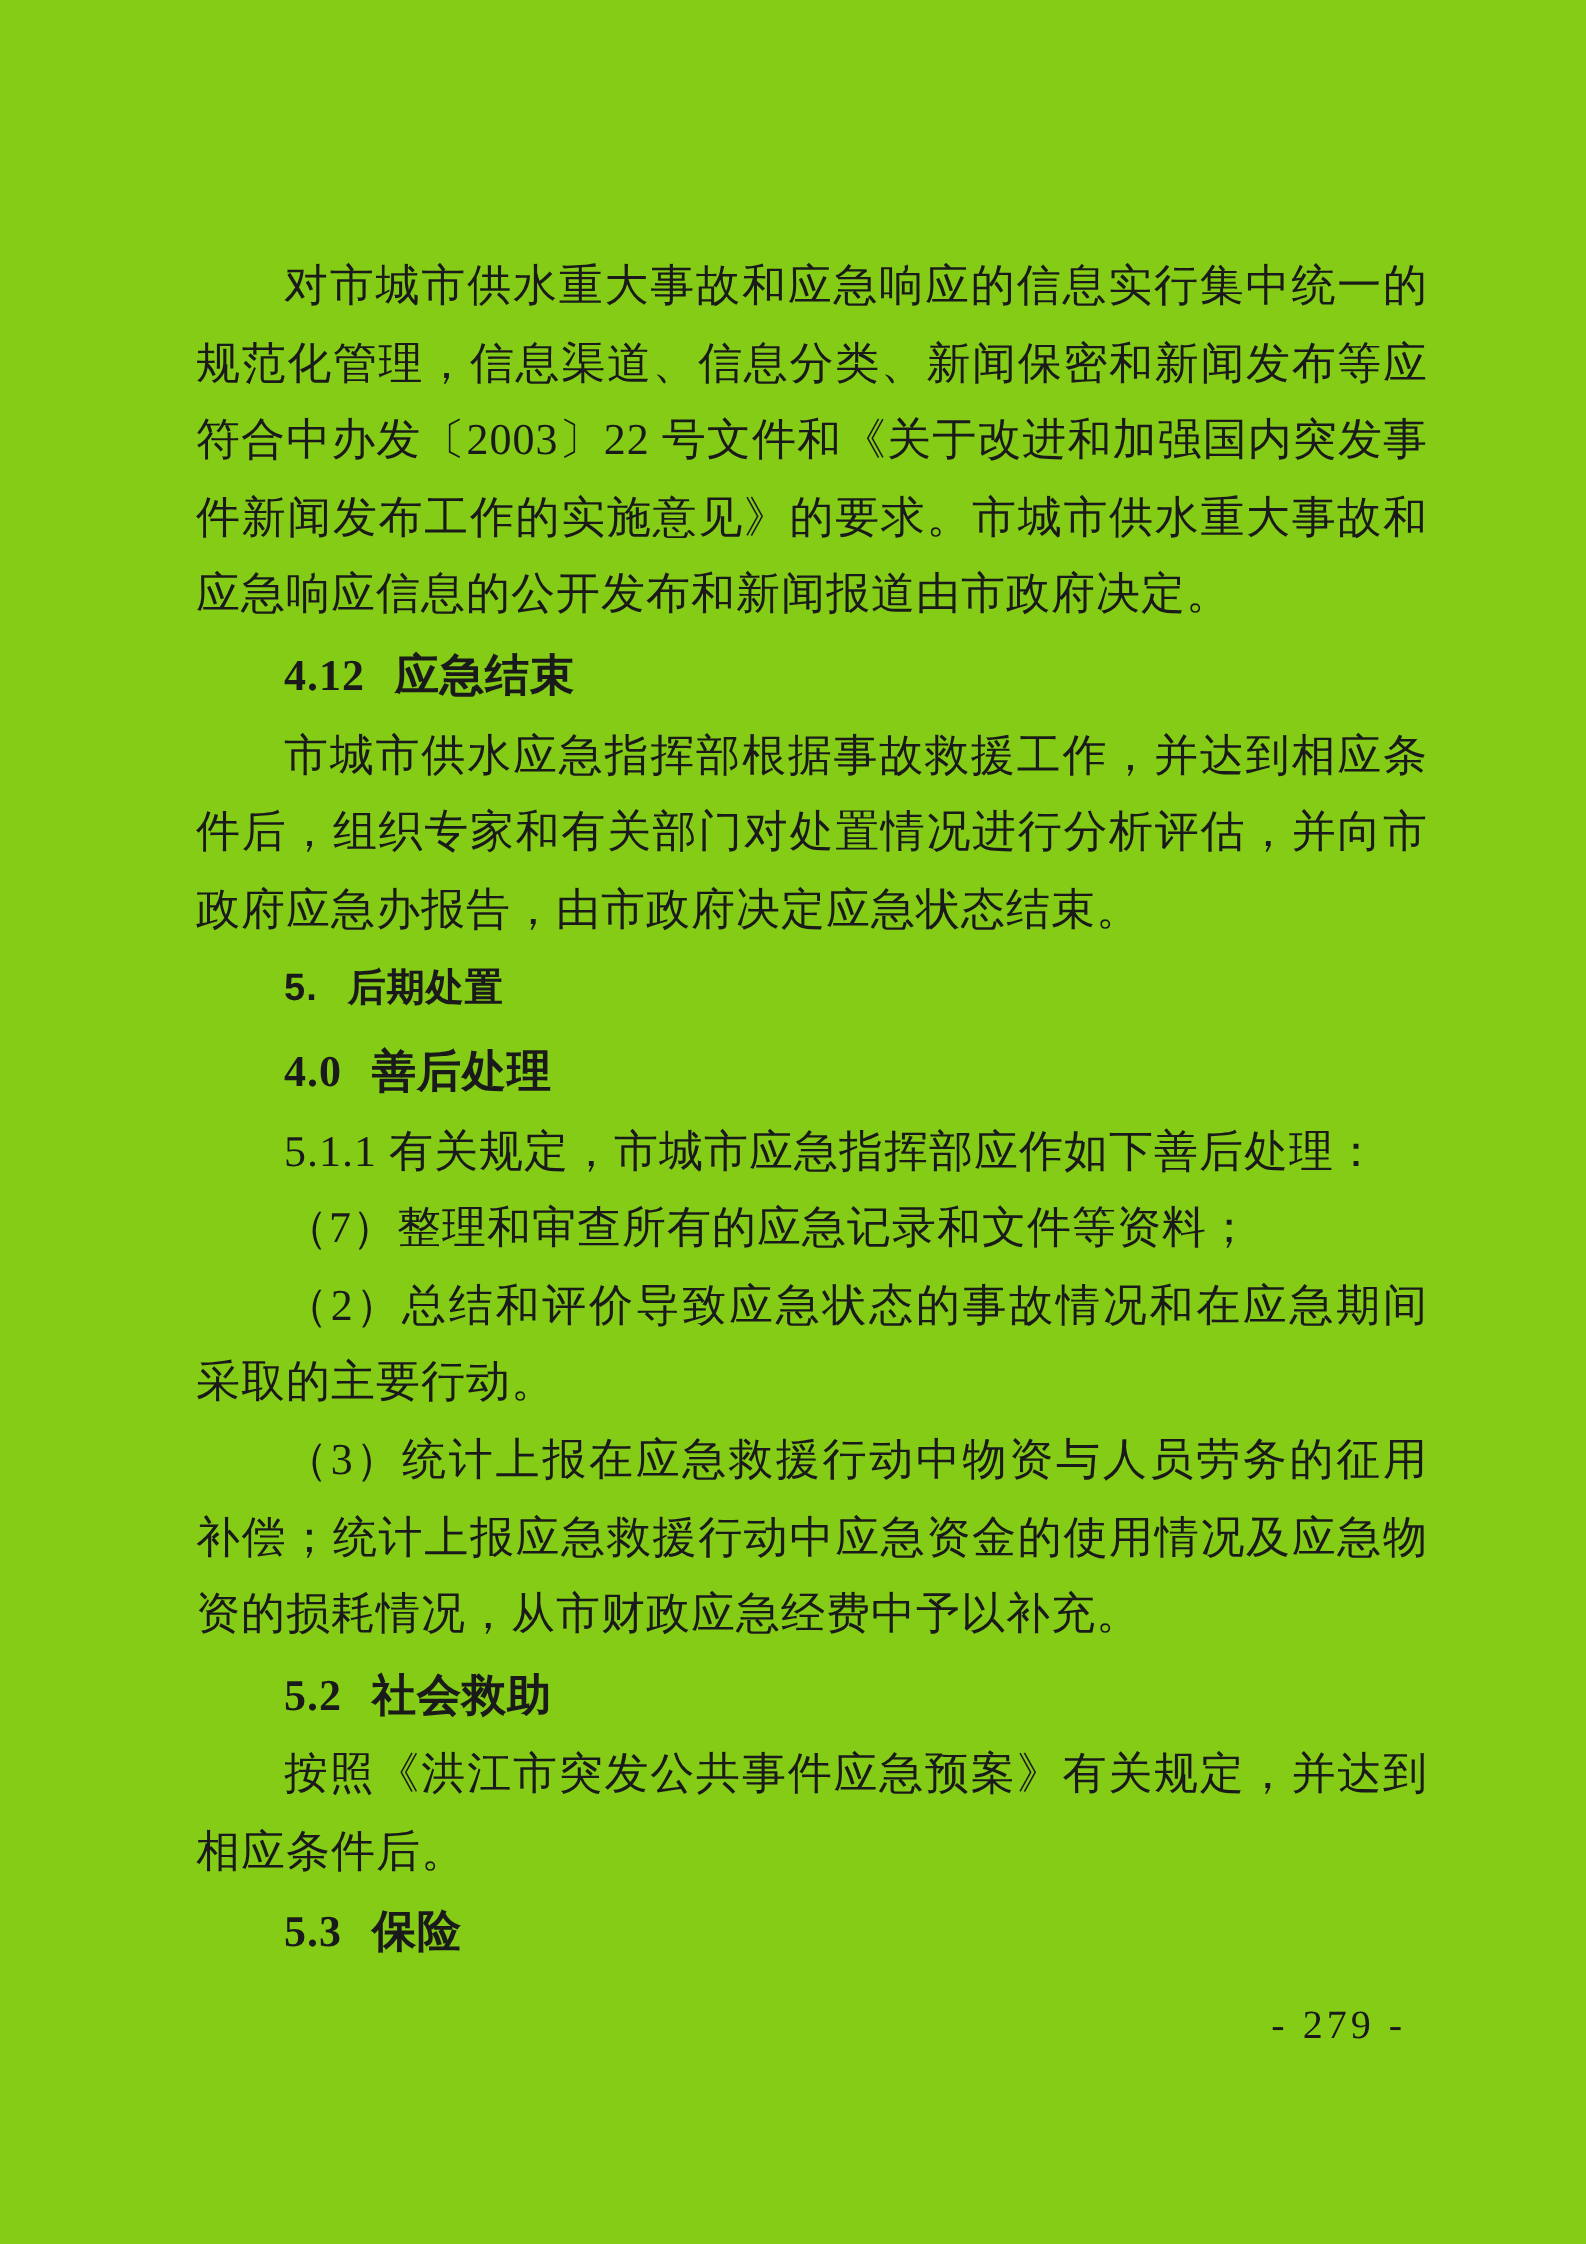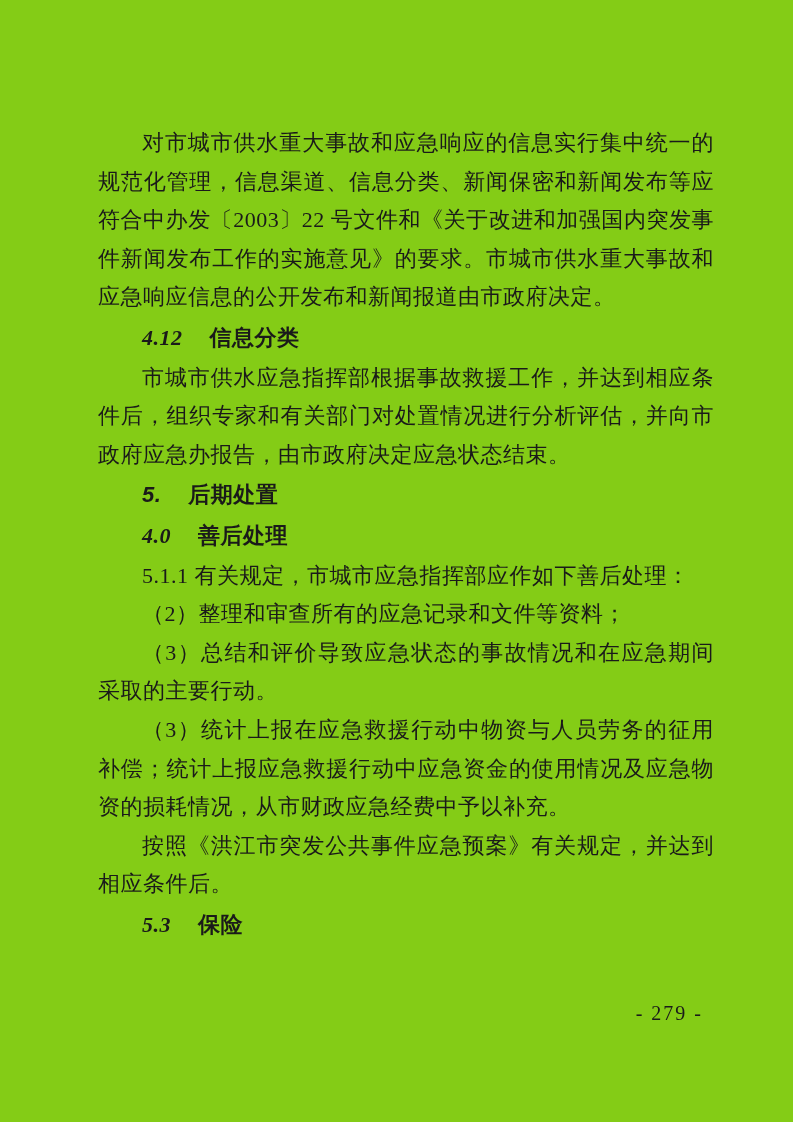--- a/index.html
+++ b/index.html
@@ -33,66 +33,68 @@
   .heading {
     margin: 2px 0 1px 0;
     font-size: 22px;
     line-height: 38.6px;
     font-weight: bold;
     text-indent: 44px;
     letter-spacing: 0.5px;
   }
   .heading-l1 {
     font-family: "Liberation Sans", "DejaVu Sans", sans-serif;
-    font-size: 22px;
+    font-size: 19px;
   }
   .h-num {
-    margin-right: 27px;
-    font-style: italic;
+    margin-right: 15px;
   }
   .page-number {
     position: absolute;
     right: 90px;
     top: 1002px;
     font-size: 20px;
     letter-spacing: 2px;
     color: #1a1a1a;
     font-family: "Liberation Serif", "DejaVu Serif", serif;
   }
 </style>
 </head>
 <body>
 
 <div class="page">
   <div class="content">
 
     <p class="body-text">对市城市供水重大事故和应急响应的信息实行集中统一的规范化管理，信息渠道、信息分类、新闻保密和新闻发布等应符合中办发〔2003〕22 号文件和《关于改进和加强国内突发事件新闻发布工作的实施意见》的要求。市城市供水重大事故和应急响应信息的公开发布和新闻报道由市政府决定。</p>
 
     <div class="heading">
-      <span class="h-num">4.12</span><span class="h-title">信息分类</span>
+      <span class="h-num">4.12</span><span class="h-title">应急结束</span>
     </div>
 
     <p class="body-text">市城市供水应急指挥部根据事故救援工作，并达到相应条件后，组织专家和有关部门对处置情况进行分析评估，并向市政府应急办报告，由市政府决定应急状态结束。</p>
 
     <div class="heading heading-l1">
       <span class="h-num">5.</span><span class="h-title">后期处置</span>
     </div>
 
     <div class="heading">
       <span class="h-num">4.0</span><span class="h-title">善后处理</span>
     </div>
 
     <p class="body-text">5.1.1 有关规定，市城市应急指挥部应作如下善后处理：</p>
 
-    <p class="body-text">（2）整理和审查所有的应急记录和文件等资料；</p>
+    <p class="body-text">（7）整理和审查所有的应急记录和文件等资料；</p>
 
-    <p class="body-text">（3）总结和评价导致应急状态的事故情况和在应急期间采取的主要行动。</p>
+    <p class="body-text">（2）总结和评价导致应急状态的事故情况和在应急期间采取的主要行动。</p>
 
     <p class="body-text">（3）统计上报在应急救援行动中物资与人员劳务的征用补偿；统计上报应急救援行动中应急资金的使用情况及应急物资的损耗情况，从市财政应急经费中予以补充。</p>
 
+    <div class="heading">
+      <span class="h-num">5.2</span><span class="h-title">社会救助</span>
+    </div>
 
     <p class="body-text">按照《洪江市突发公共事件应急预案》有关规定，并达到相应条件后。</p>
 
     <div class="heading">
       <span class="h-num">5.3</span><span class="h-title">保险</span>
     </div>
 
   </div>
 
   <div class="page-number">- 279 -</div>

